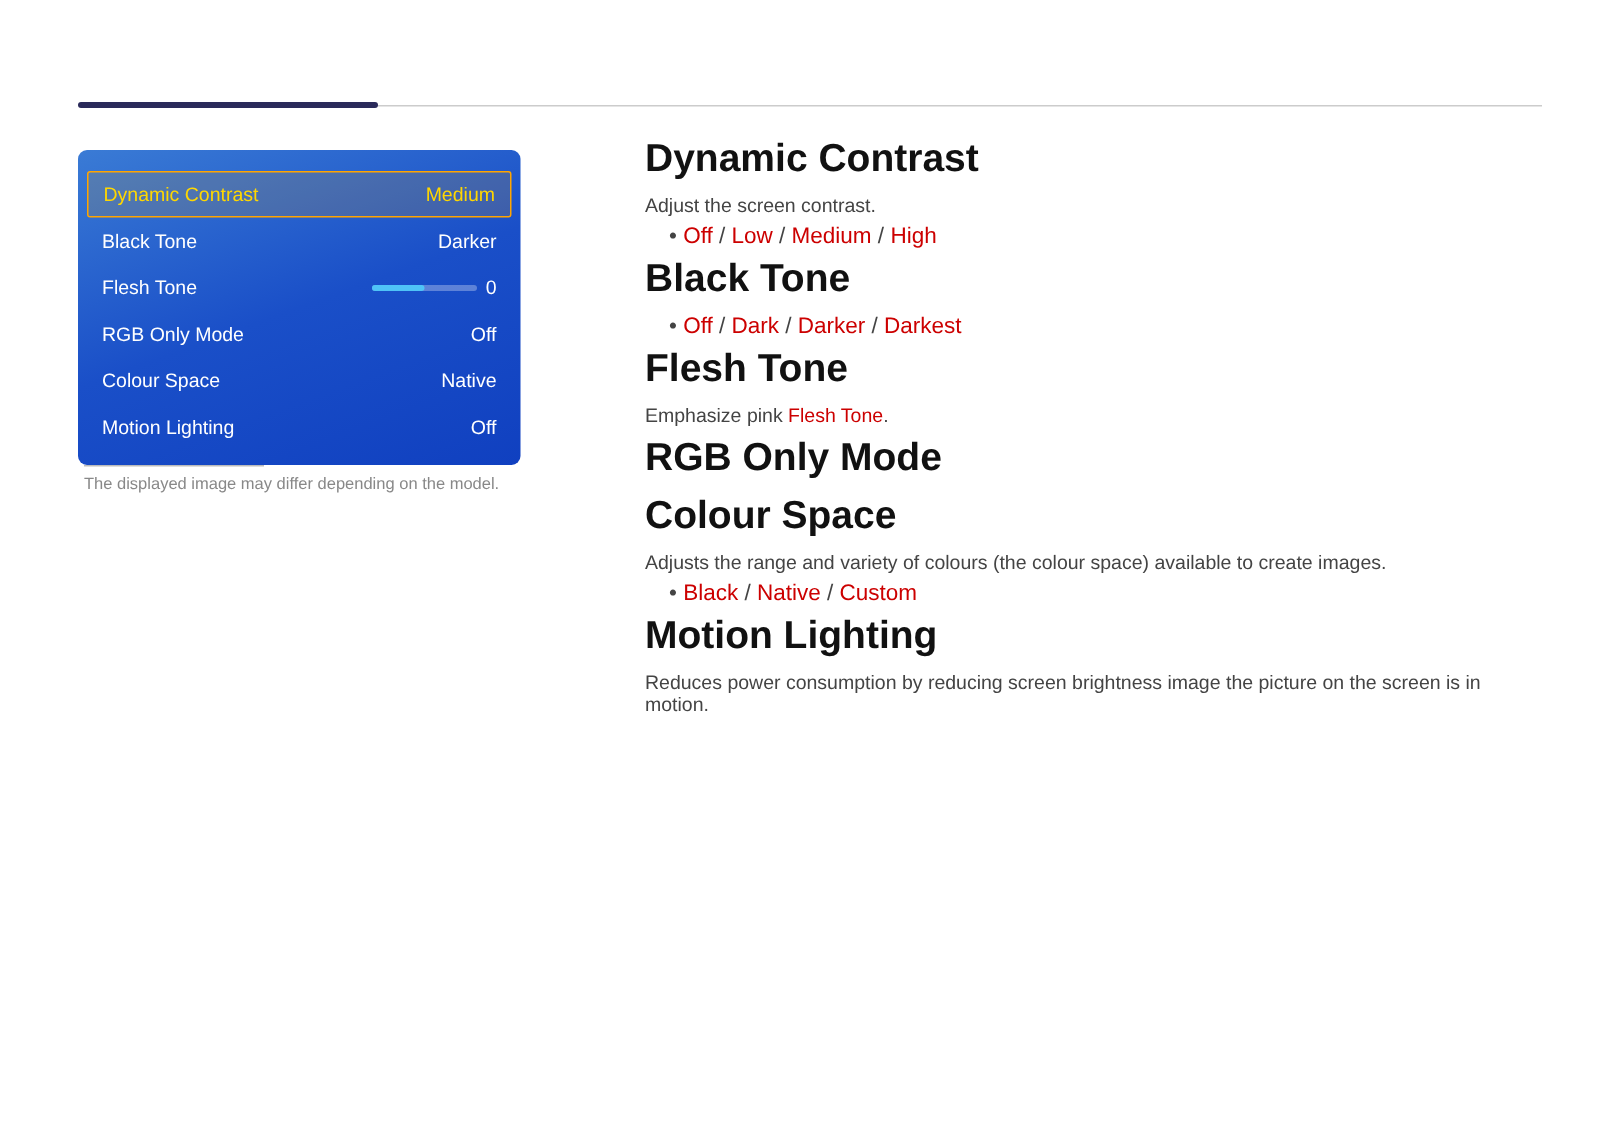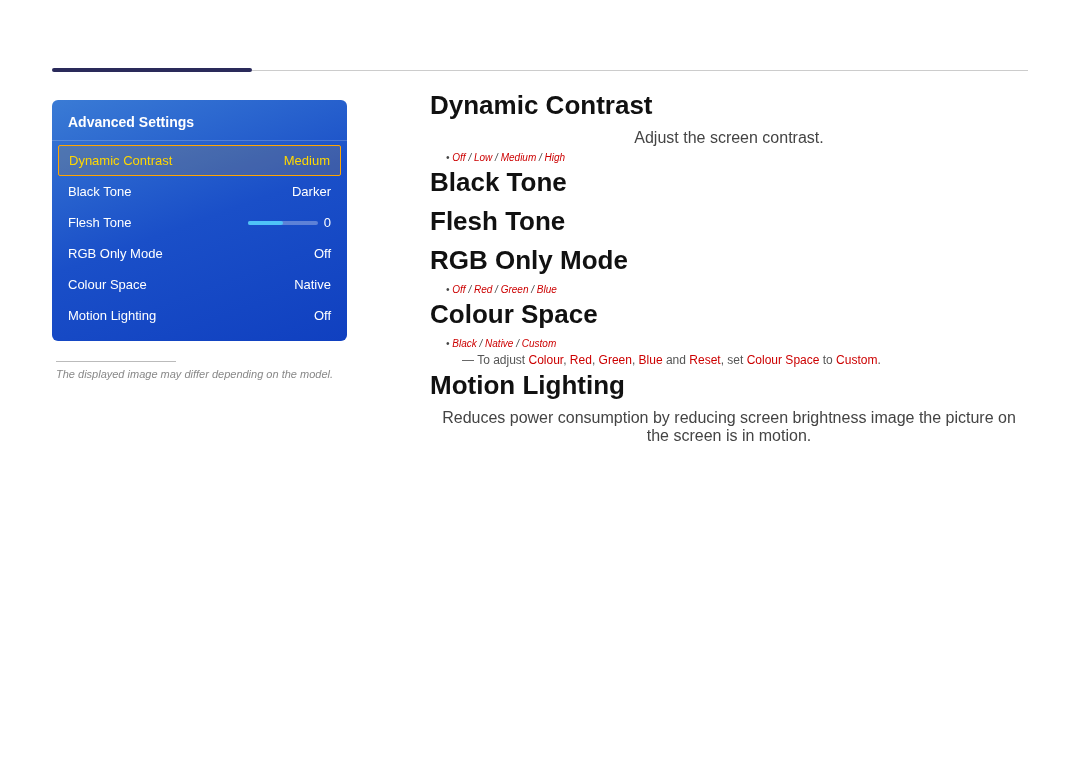--- a/index.html
+++ b/index.html
@@ -109,23 +109,22 @@
     }
     .slider-fill {
       width: 50%;
       height: 100%;
       background: #4fc3f7;
       border-radius: 2px;
     }
     .slider-value { color: #fff; font-size: 13px; }
 
     .note-section {
-      margin-top: 20px;
+      margin-top: 0;
       padding: 0 4px;
-      font-style: italic;
     }
     .note-line {
       width: 120px;
       height: 1px;
       background: #bbb;
       margin-bottom: 6px;
     }
     .note-text {
       color: #888;
       font-size: 11px;
@@ -145,32 +144,30 @@
       color: #111;
       margin-bottom: 8px;
       margin-top: 22px;
     }
 
     .section-title:first-child {
       margin-top: 0;
     }
 
     .section-desc {
-      font-size: 16px;
+      font-size: 13px;
       color: #444;
       margin-bottom: 5px;
-      text-align: center;
     }
 
     .bullet-line {
-      font-size: 10px;
+      font-size: 15px;
       color: #444;
       margin-left: 16px;
       margin-bottom: 4px;
-      font-style: italic;
     }
 
     .bullet-line::before {
       content: '• ';
       color: #444;
     }
 
     .red { color: #cc0000; }
 
     .sub-note {
@@ -189,21 +186,20 @@
 </head>
 <body>
 
 <div class="top-bar">
   <div class="top-bar-left"></div>
   <div class="top-bar-right"></div>
 </div>
 
 <div class="left-panel">
   <div class="advanced-settings-box">
-    <div class="panel-title">Advanced Settings</div>
 
     <div class="menu-item active">
       <span class="item-label">Dynamic Contrast</span>
       <span class="item-value">Medium</span>
     </div>
 
     <div class="menu-item">
       <span class="item-label">Black Tone</span>
       <span class="item-value">Darker</span>
     </div>
@@ -245,39 +241,40 @@
   <div>
     <div class="section-title">Dynamic Contrast</div>
     <div class="section-desc">Adjust the screen contrast.</div>
     <div class="bullet-line">
       <span class="red">Off</span><span> / </span><span class="red">Low</span><span> / </span><span class="red">Medium</span><span> / </span><span class="red">High</span>
     </div>
   </div>
 
   <div>
     <div class="section-title">Black Tone</div>
+    <div class="bullet-line">
+      <span class="red">Off</span><span> / </span><span class="red">Dark</span><span> / </span><span class="red">Darker</span><span> / </span><span class="red">Darkest</span>
+    </div>
   </div>
 
   <div>
     <div class="section-title">Flesh Tone</div>
+    <div class="section-desc">Emphasize pink <span class="red">Flesh Tone</span>.</div>
   </div>
 
   <div>
     <div class="section-title">RGB Only Mode</div>
-    <div class="bullet-line">
-      <span class="red">Off</span><span> / </span><span class="red">Red</span><span> / </span><span class="red">Green</span><span> / </span><span class="red">Blue</span>
-    </div>
   </div>
 
   <div>
     <div class="section-title">Colour Space</div>
+    <div class="section-desc">Adjusts the range and variety of colours (the colour space) available to create images.</div>
     <div class="bullet-line">
       <span class="red">Black</span><span> / </span><span class="red">Native</span><span> / </span><span class="red">Custom</span>
     </div>
-    <div class="sub-note">To adjust <span class="red">Colour</span>, <span class="red">Red</span>, <span class="red">Green</span>, <span class="red">Blue</span> and <span class="red">Reset</span>, set <span class="red">Colour Space</span> to <span class="red">Custom</span>.</div>
   </div>
 
   <div>
     <div class="section-title">Motion Lighting</div>
     <div class="section-desc">Reduces power consumption by reducing screen brightness image the picture on the screen is in motion.</div>
   </div>
 
 </div>
 
 </body></html>

